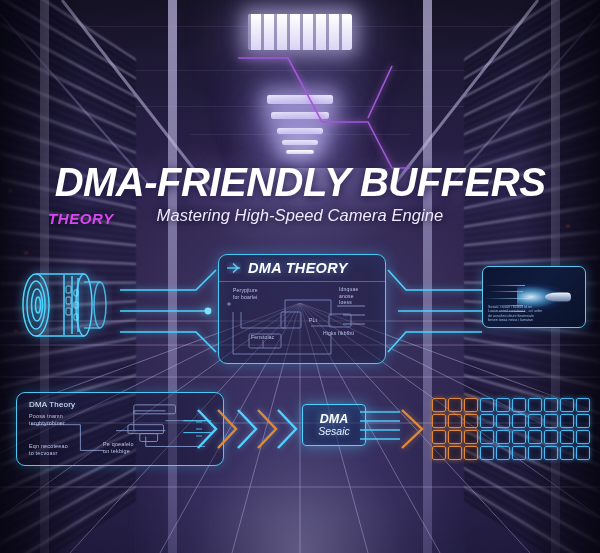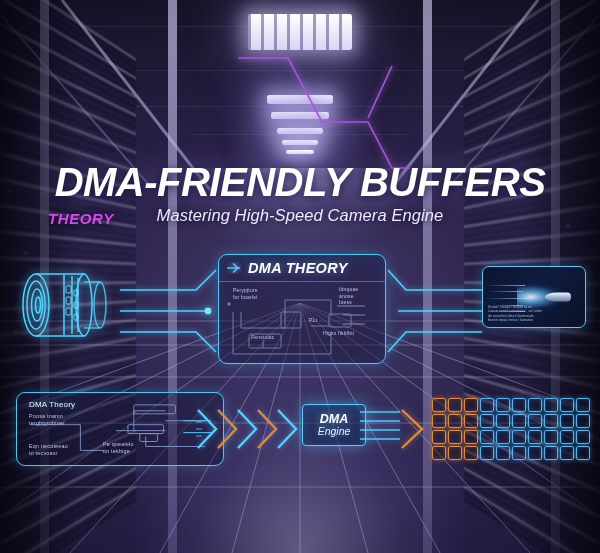--- a/index.html
+++ b/index.html
@@ -394,21 +394,21 @@
         <path d="M62,8 L80,27 L62,46" stroke="#e08a38"></path>
         <path d="M82,8 L100,27 L82,46" stroke="#4fd2ff"></path>
       </g>
       <g fill="none" stroke="#4fd2ff" stroke-width="1.2" opacity=".8">
         <path d="M-20,20 L6,20 M-20,27 L6,27 M-20,34 L6,34"></path>
       </g>
     </svg>
 
     <div class="engine">
       <div class="eng-a">DMA</div>
-      <div class="eng-b">Engine</div>
+      <div class="eng-b">Sesaic</div>
     </div>
 
     <svg class="engine-lines" viewBox="0 0 74 46">
       <g fill="none" stroke="#4fd2ff" stroke-width="1.3" opacity=".95" style="filter:drop-shadow(0 0 3px rgba(80,205,255,.7));">
         <path d="M0,10 L40,10"></path>
           <path d="M0,19 L40,19"></path>
           <path d="M0,28 L40,28"></path>
           <path d="M0,37 L40,37"></path>
       </g>
     </svg>

